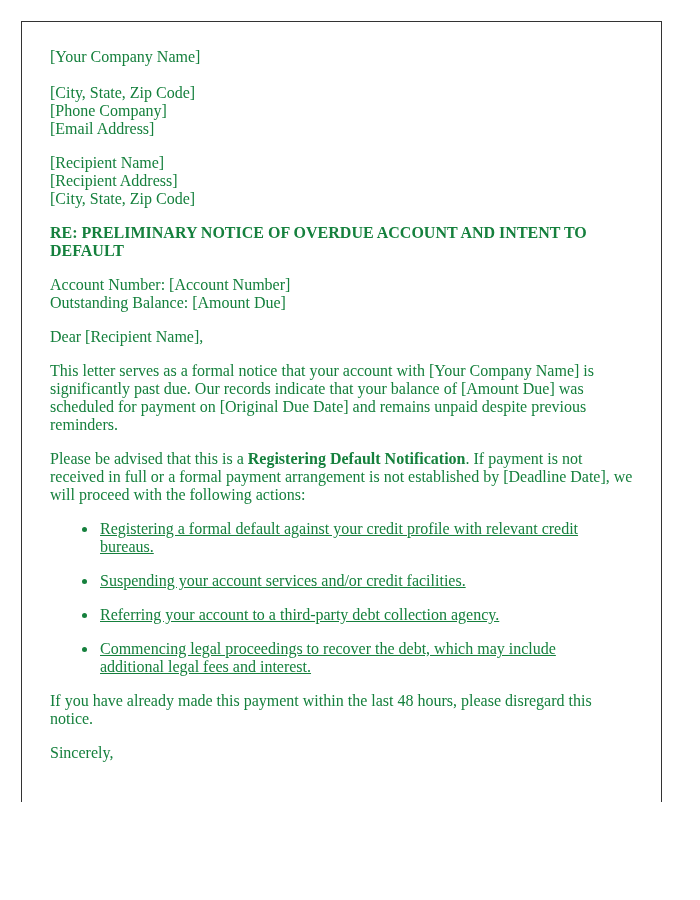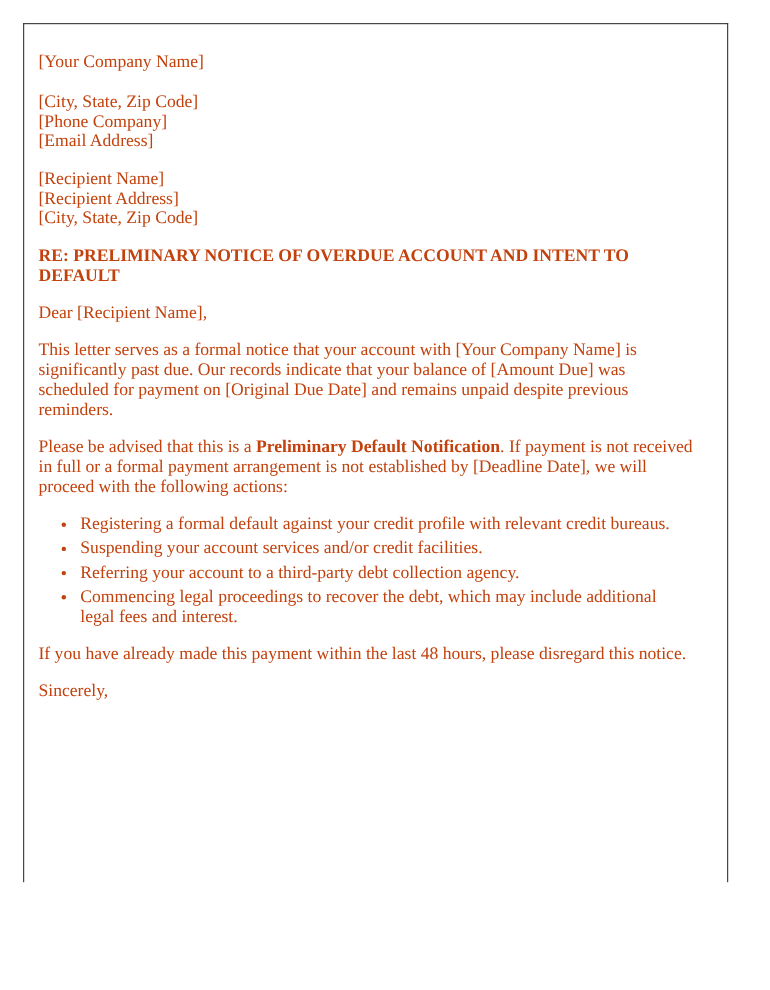--- a/index.html
+++ b/index.html
@@ -12,32 +12,32 @@
     overflow: hidden;
   }
   .letter {
     position: absolute;
     left: 21px;
     top: 21px;
     width: 641px;
     height: 781px;
     border: 1px solid #333333;
     border-bottom: none;
-    padding: 10px 28px 0 13px;
+    padding: 10px 28px 0 28px;
     font-family: "Liberation Serif", "DejaVu Serif", serif;
     font-size: 16px;
     line-height: 18px;
-    color: #c2410c;
+    color: #15803d;
     overflow: hidden;
     background: #ffffff;
   }
   .letter p { margin: 16px 0; }
   .subject { font-weight: bold; }
   ul.actions { margin: 16px 0; padding: 0 0 0 32px; }
-  ul.actions li { margin: 4px; padding-left: 2px; }
+  ul.actions li { margin: 16px; padding-left: 2px; text-decoration: underline; }
   strong { font-weight: bold; }
 </style>
 </head>
 <body>
 
 <div class="letter">
 
   <p>
     <span>[Your Company Name]</span><br>
     <br>
@@ -48,26 +48,30 @@
 
 
   <p>
     <span>[Recipient Name]</span><br>
     <span>[Recipient Address]</span><br>
     <span>[City, State, Zip Code]</span>
   </p>
 
   <p class="subject">RE: PRELIMINARY NOTICE OF OVERDUE ACCOUNT AND INTENT TO DEFAULT</p>
 
+  <p>
+    <span>Account Number: [Account Number]</span><br>
+    <span>Outstanding Balance: [Amount Due]</span>
+  </p>
 
   <p>Dear [Recipient Name],</p>
 
   <p>This letter serves as a formal notice that your account with [Your Company Name] is significantly past due. Our records indicate that your balance of [Amount Due] was scheduled for payment on [Original Due Date] and remains unpaid despite previous reminders.</p>
 
-  <p><span>Please be advised that this is a </span><strong>Preliminary Default Notification</strong><span>. If payment is not received in full or a formal payment arrangement is not established by [Deadline Date], we will proceed with the following actions:</span></p>
+  <p><span>Please be advised that this is a </span><strong>Registering Default Notification</strong><span>. If payment is not received in full or a formal payment arrangement is not established by [Deadline Date], we will proceed with the following actions:</span></p>
 
   <ul class="actions">
     <li>Registering a formal default against your credit profile with relevant credit bureaus.</li>
     <li>Suspending your account services and/or credit facilities.</li>
     <li>Referring your account to a third-party debt collection agency.</li>
     <li>Commencing legal proceedings to recover the debt, which may include additional legal fees and interest.</li>
   </ul>
 
 
   <p>If you have already made this payment within the last 48 hours, please disregard this notice.</p>

